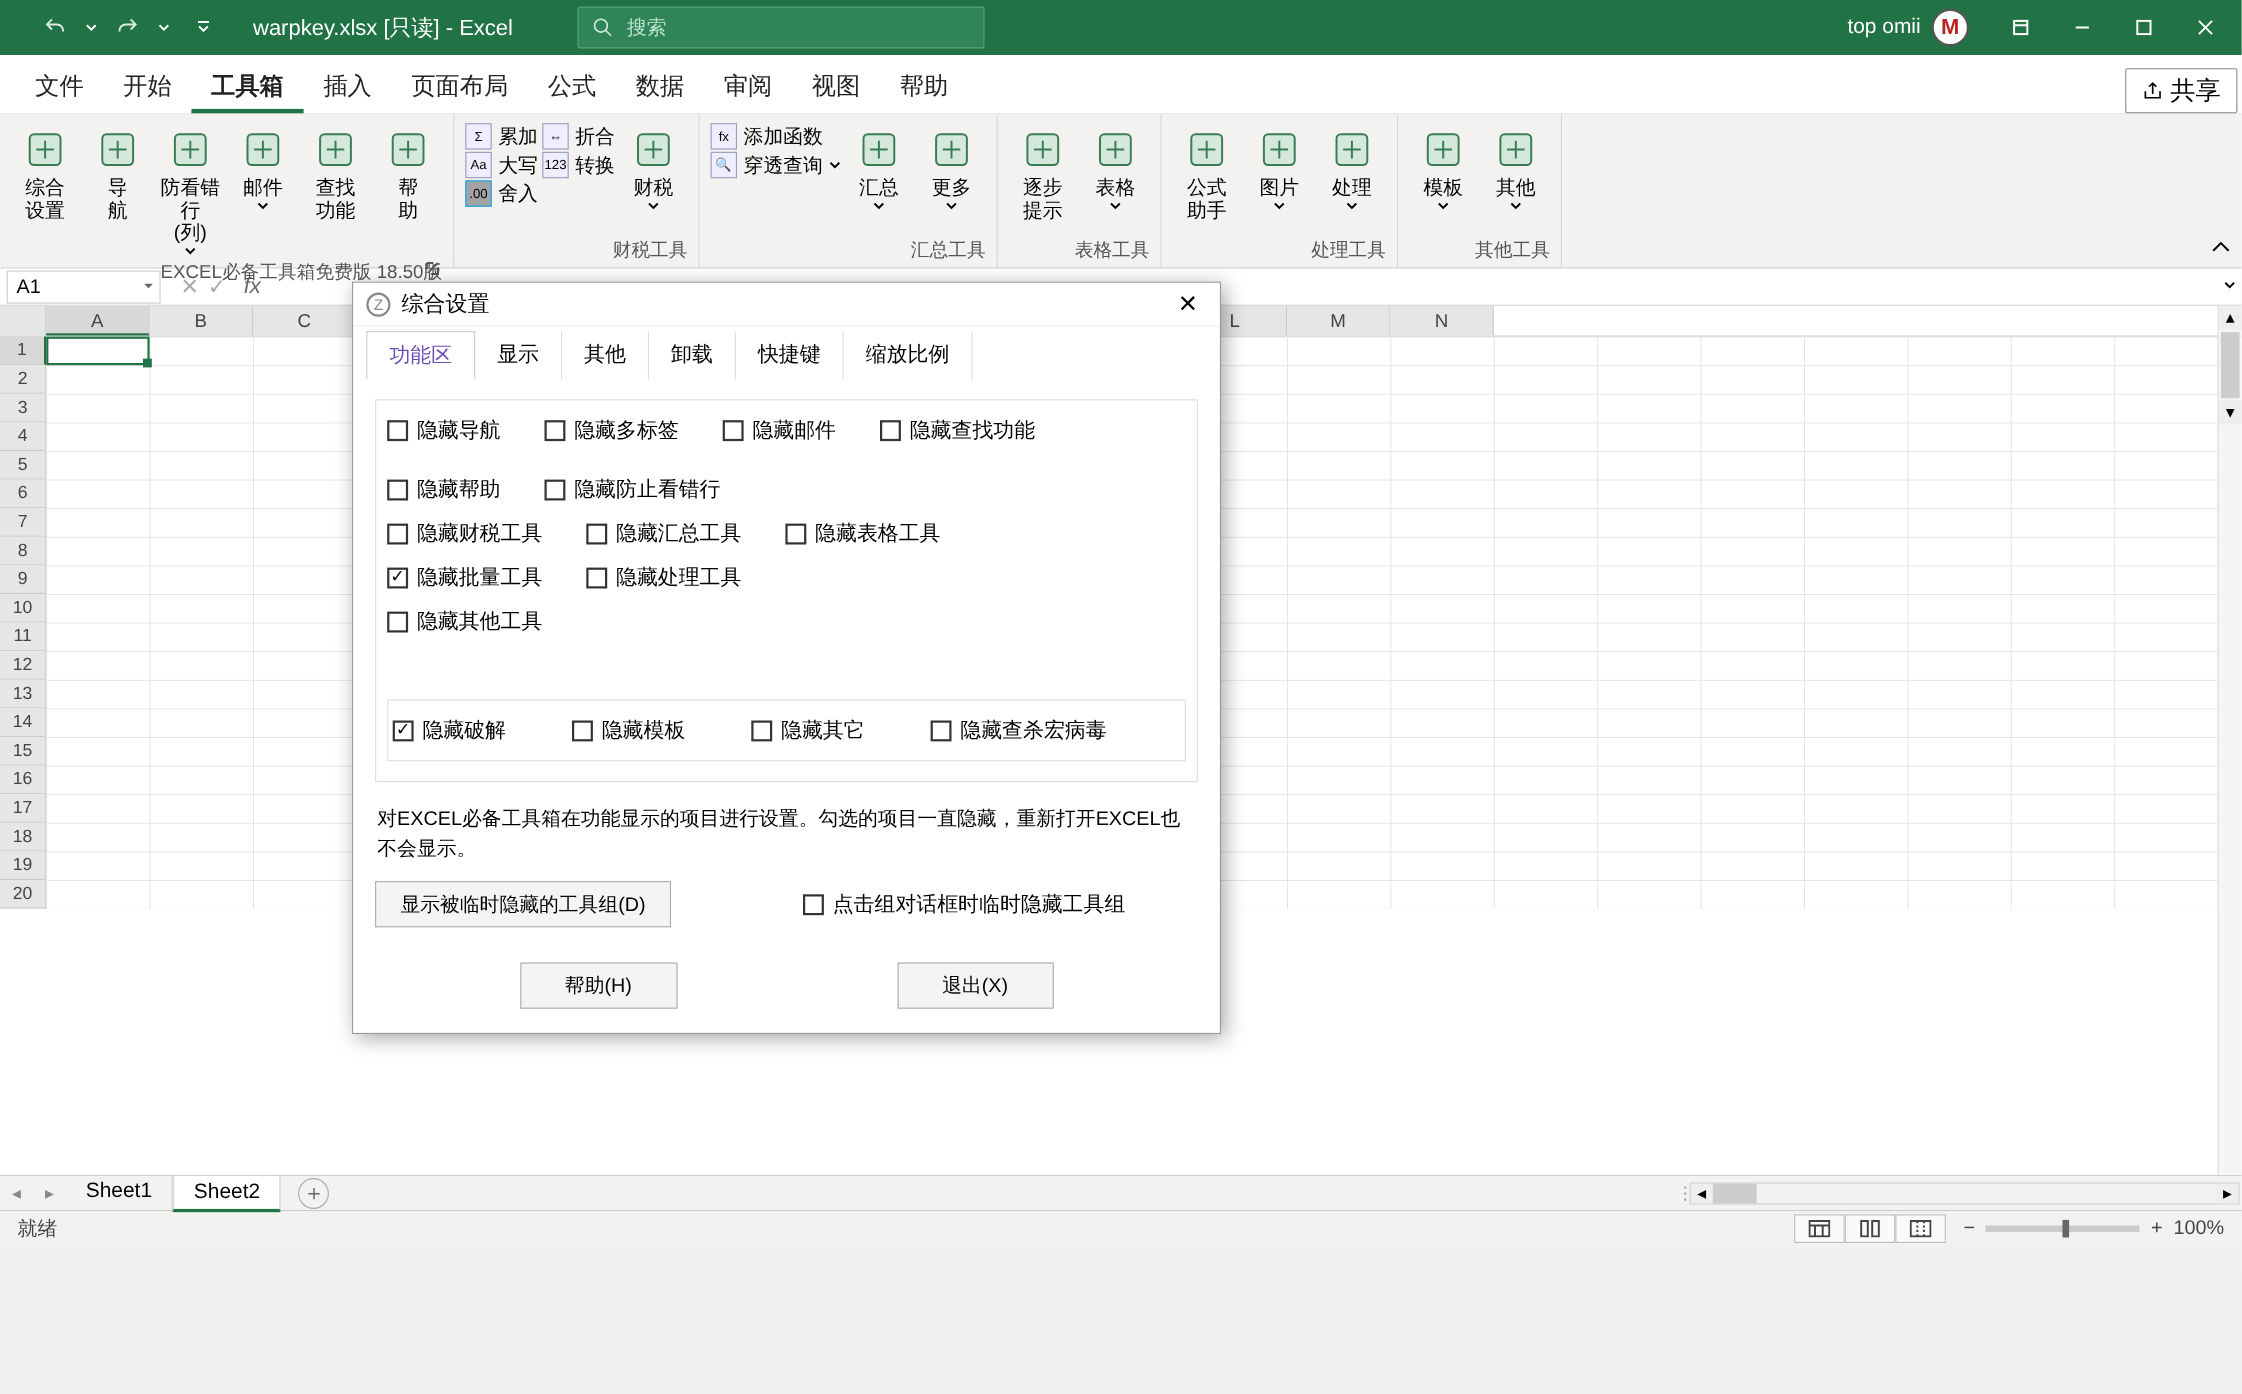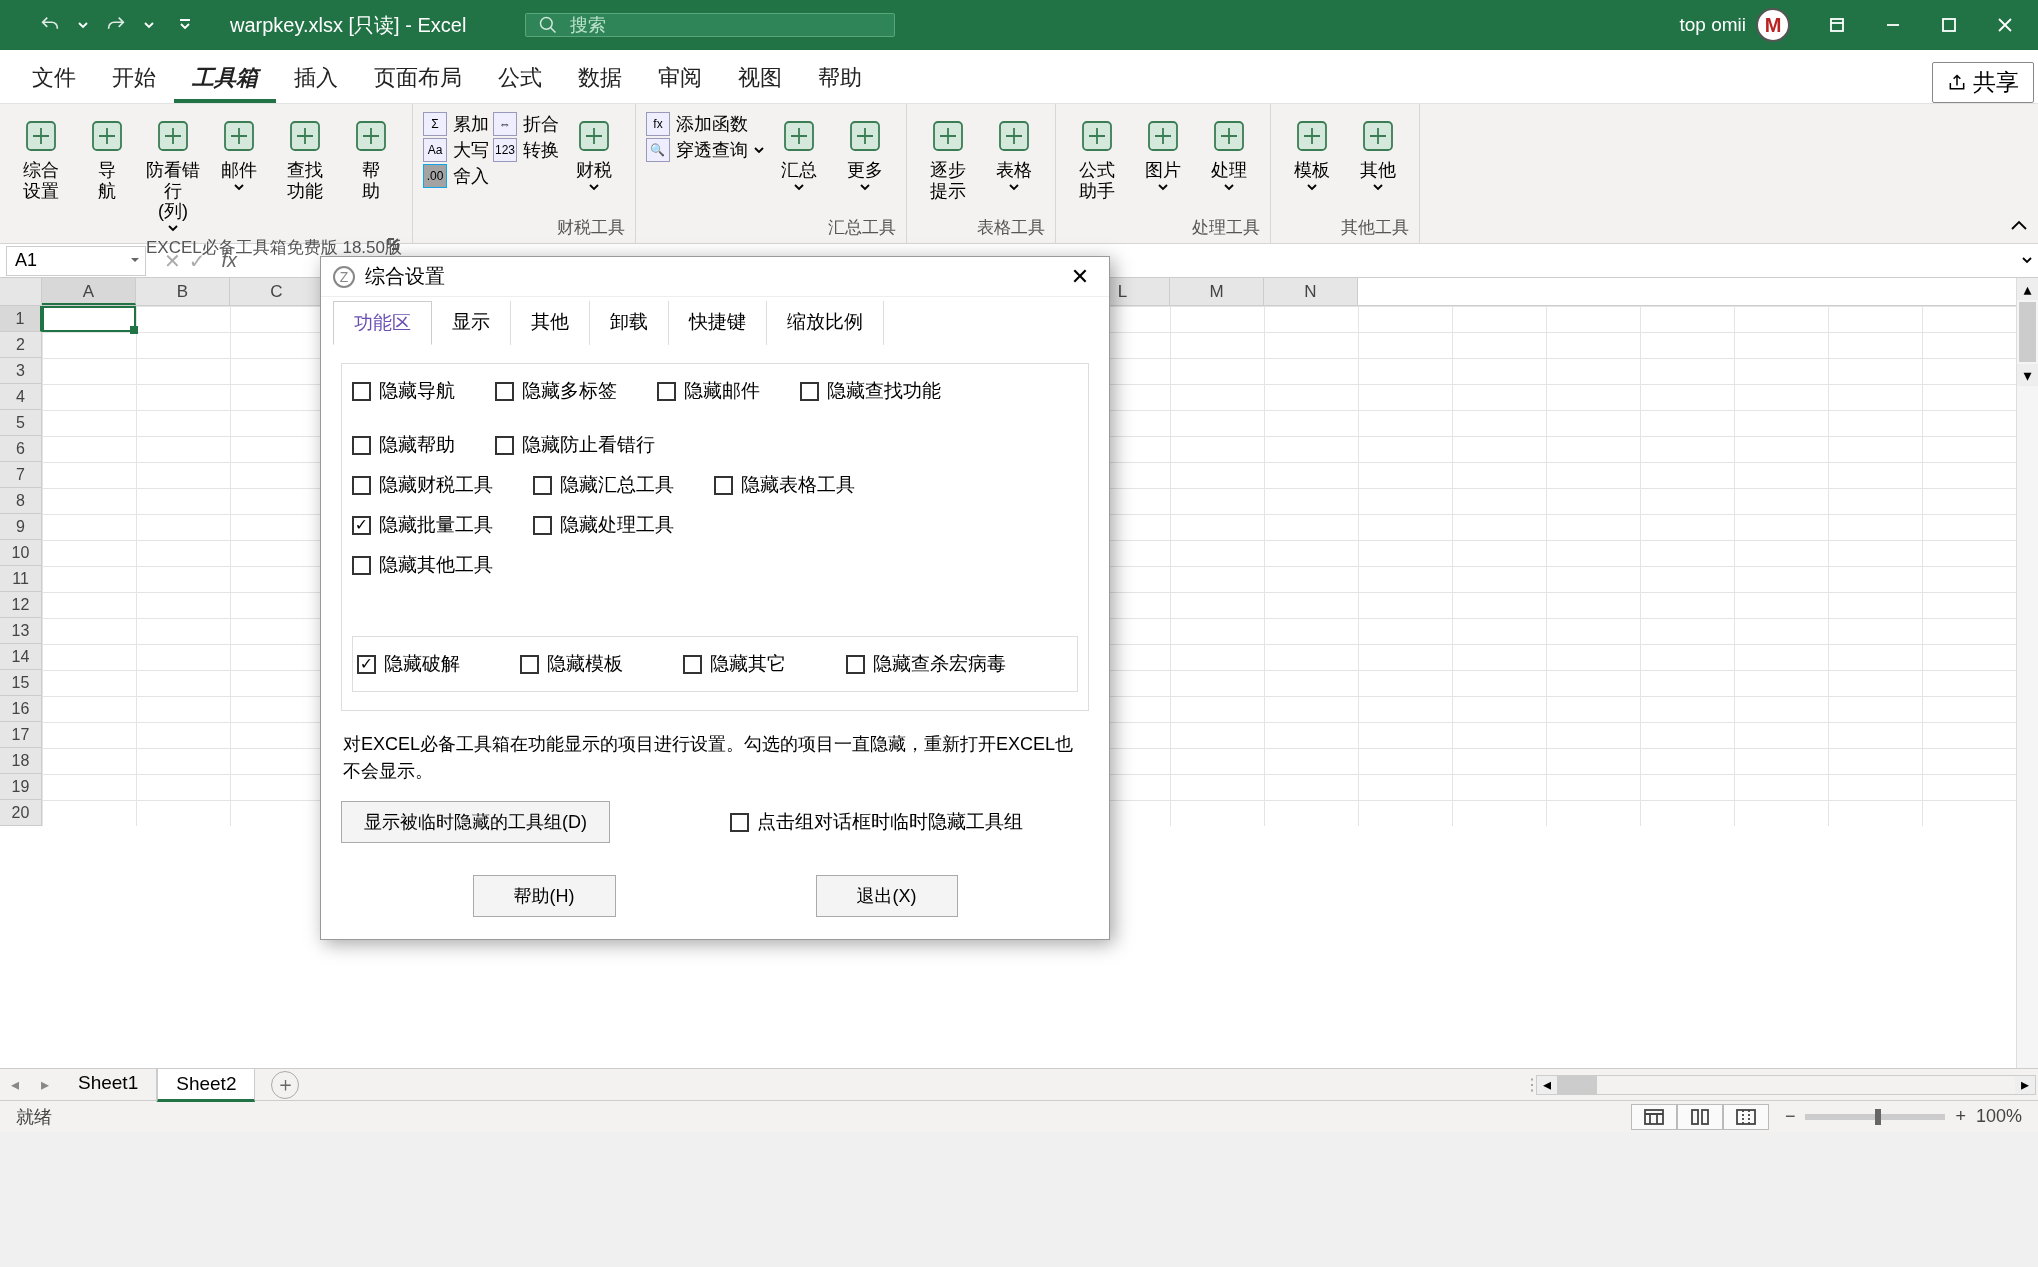--- a/index.html
+++ b/index.html
@@ -5,33 +5,33 @@
 * { box-sizing: border-box; margin: 0; padding: 0; font-family: "Microsoft YaHei", "Segoe UI", sans-serif; }
 body { background: #f0f0f0; overflow: hidden; width: 2038px; height: 1267px; position: relative; }
 
 
 .titlebar { height: 50px; background: #217346; display: flex; align-items: center; color: #fff; position: relative; }
 .titlebar-left { display: flex; align-items: center; gap: 4px; padding-left: 30px; }
 .qat-btn { width: 40px; height: 36px; display: flex; align-items: center; justify-content: center; color: #fff; opacity: .85; }
 .qat-btn svg { width: 22px; height: 22px; }
 .qat-chev { width: 18px; display: flex; align-items: center; justify-content: center; }
 .doc-title { position: absolute; left: 230px; font-size: 20px; color: #fff; }
-.searchbox { position: absolute; left: 525px; width: 370px; height: 24px; background: #2f8557; border: 1px solid #58a679; display: flex; align-items: center; padding: 0 12px; gap: 12px; border-radius: 2px; }
+.searchbox { position: absolute; left: 525px; width: 370px; height: 38px; background: #2f8557; border: 1px solid #58a679; display: flex; align-items: center; padding: 0 12px; gap: 12px; border-radius: 2px; }
 .searchbox svg { width: 20px; height: 20px; stroke: #d0e8db; }
 .searchbox span { color: #bde3cf; font-size: 18px; }
 .titlebar-right { margin-left: auto; display: flex; align-items: center; gap: 2px; padding-right: 6px; }
 .user-name { font-size: 19px; color: #fff; margin-right: 8px; }
 .avatar { width: 34px; height: 34px; border-radius: 50%; background: #fff; display: flex; align-items: center; justify-content: center; color: #b22; font-weight: bold; font-size: 20px; margin-right: 18px; border:2px solid #555; }
 .win-btn { width: 54px; height: 50px; display: flex; align-items: center; justify-content: center; color: #fff; }
 .win-btn svg { width: 16px; height: 16px; }
 
 
 .menutabs { height: 54px; background: #fff; display: flex; align-items: flex-end; padding-left: 14px; border-bottom: 1px solid #e3e3e3; }
 .menutab { padding: 8px 18px 10px; font-size: 22px; color: #222; cursor: pointer; }
-.menutab.active { border-bottom: 4px solid #217346; font-weight: 600; padding-bottom: 6px; font-style: italic; }
+.menutab.active { border-bottom: 4px solid #217346; font-weight: 600; padding-bottom: 6px; }
 .share-btn { margin-left: auto; margin-right: 4px; border: 1px solid #888; padding: 4px 14px; display: flex; align-items: center; gap: 6px; font-size: 23px; border-radius:2px; }
 .share-btn svg{width:20px;height:20px;}
 
 
 .ribbon { height: 140px; background: #f3f2f1; display: flex; border-bottom: 1px solid #d5d5d5; position: relative; }
 .ribbon-group { border-right: 1px solid #d7d7d7; padding: 6px 10px 2px; display: flex; flex-direction: column; }
 .ribbon-group-body { display: flex; flex: 1; align-items: flex-start; gap: 4px; }
 .ribbon-group-label { text-align: right; font-size: 17px; color: #555; padding: 2px 0; position:relative;}
 .rg-launch { position:absolute; right:2px; top:2px; width:16px; height:16px; }
 .big-btn { display: flex; flex-direction: column; align-items: center; justify-content: flex-start; width: 62px; padding-top: 4px; }

